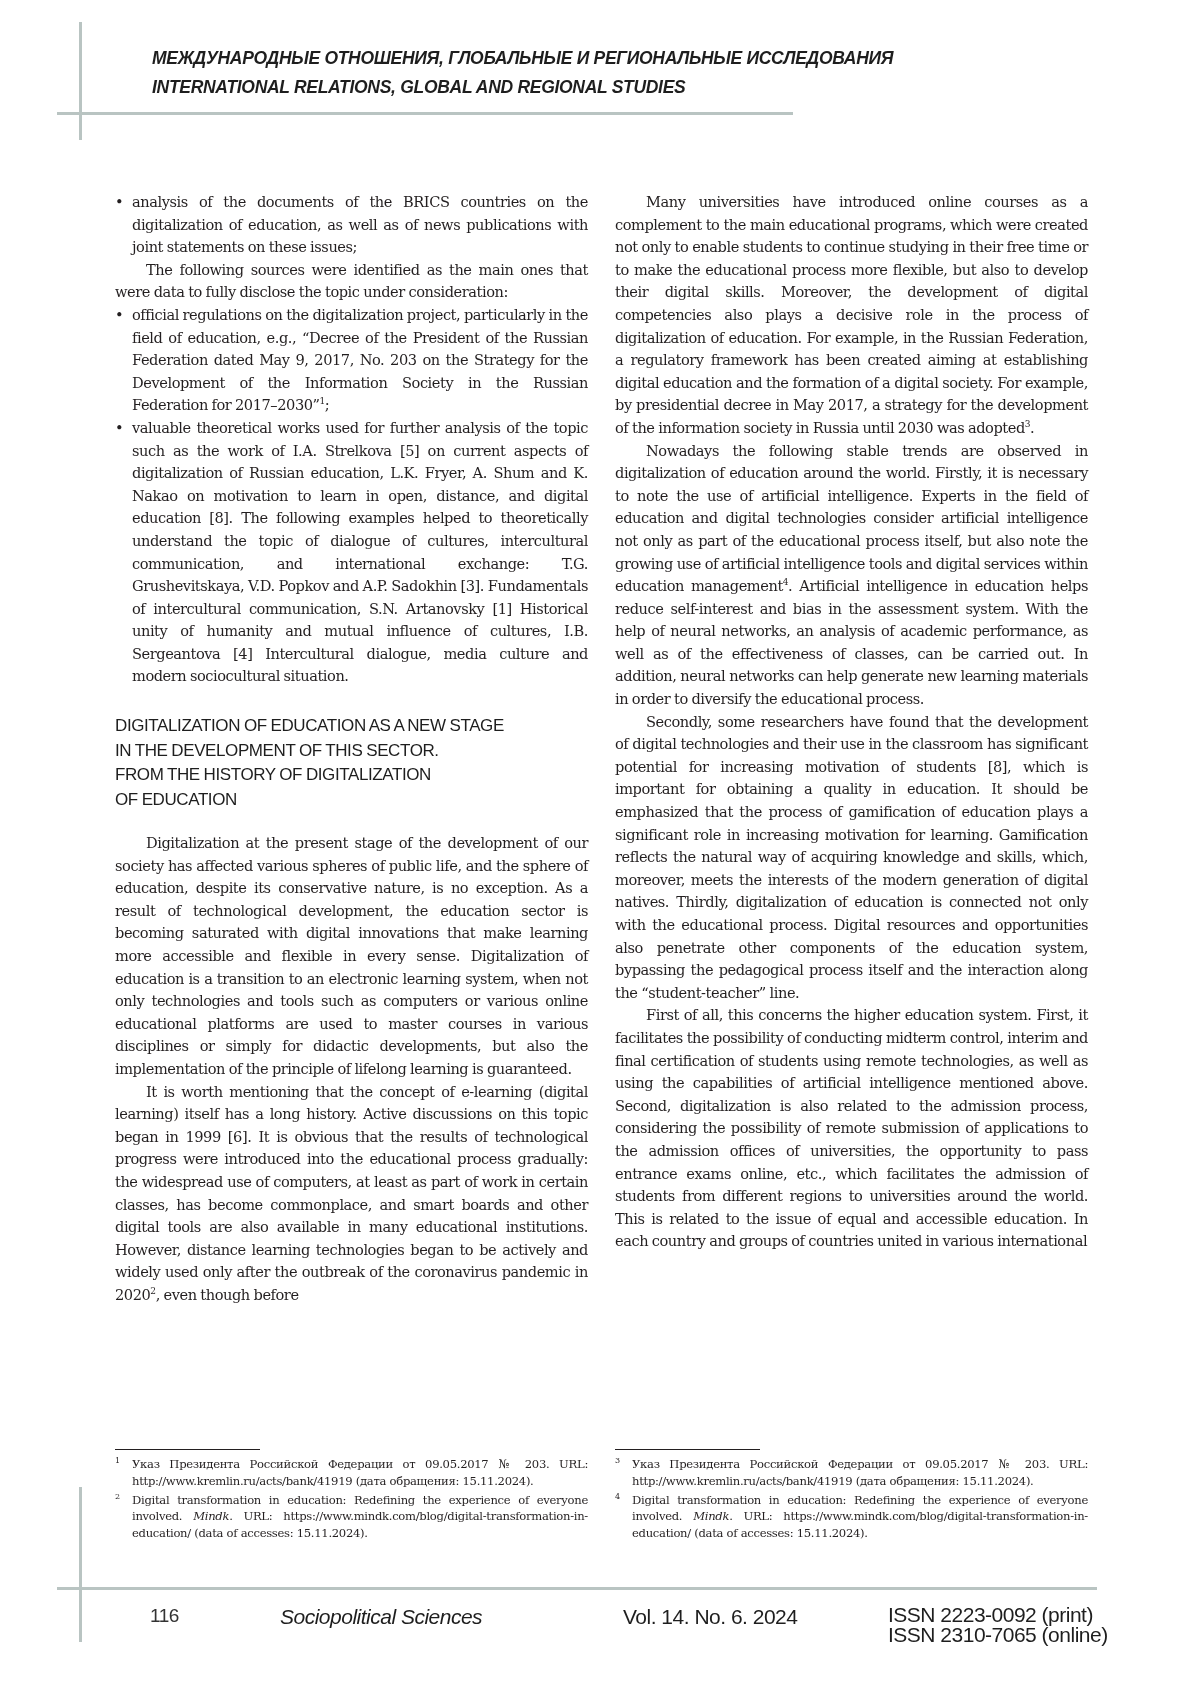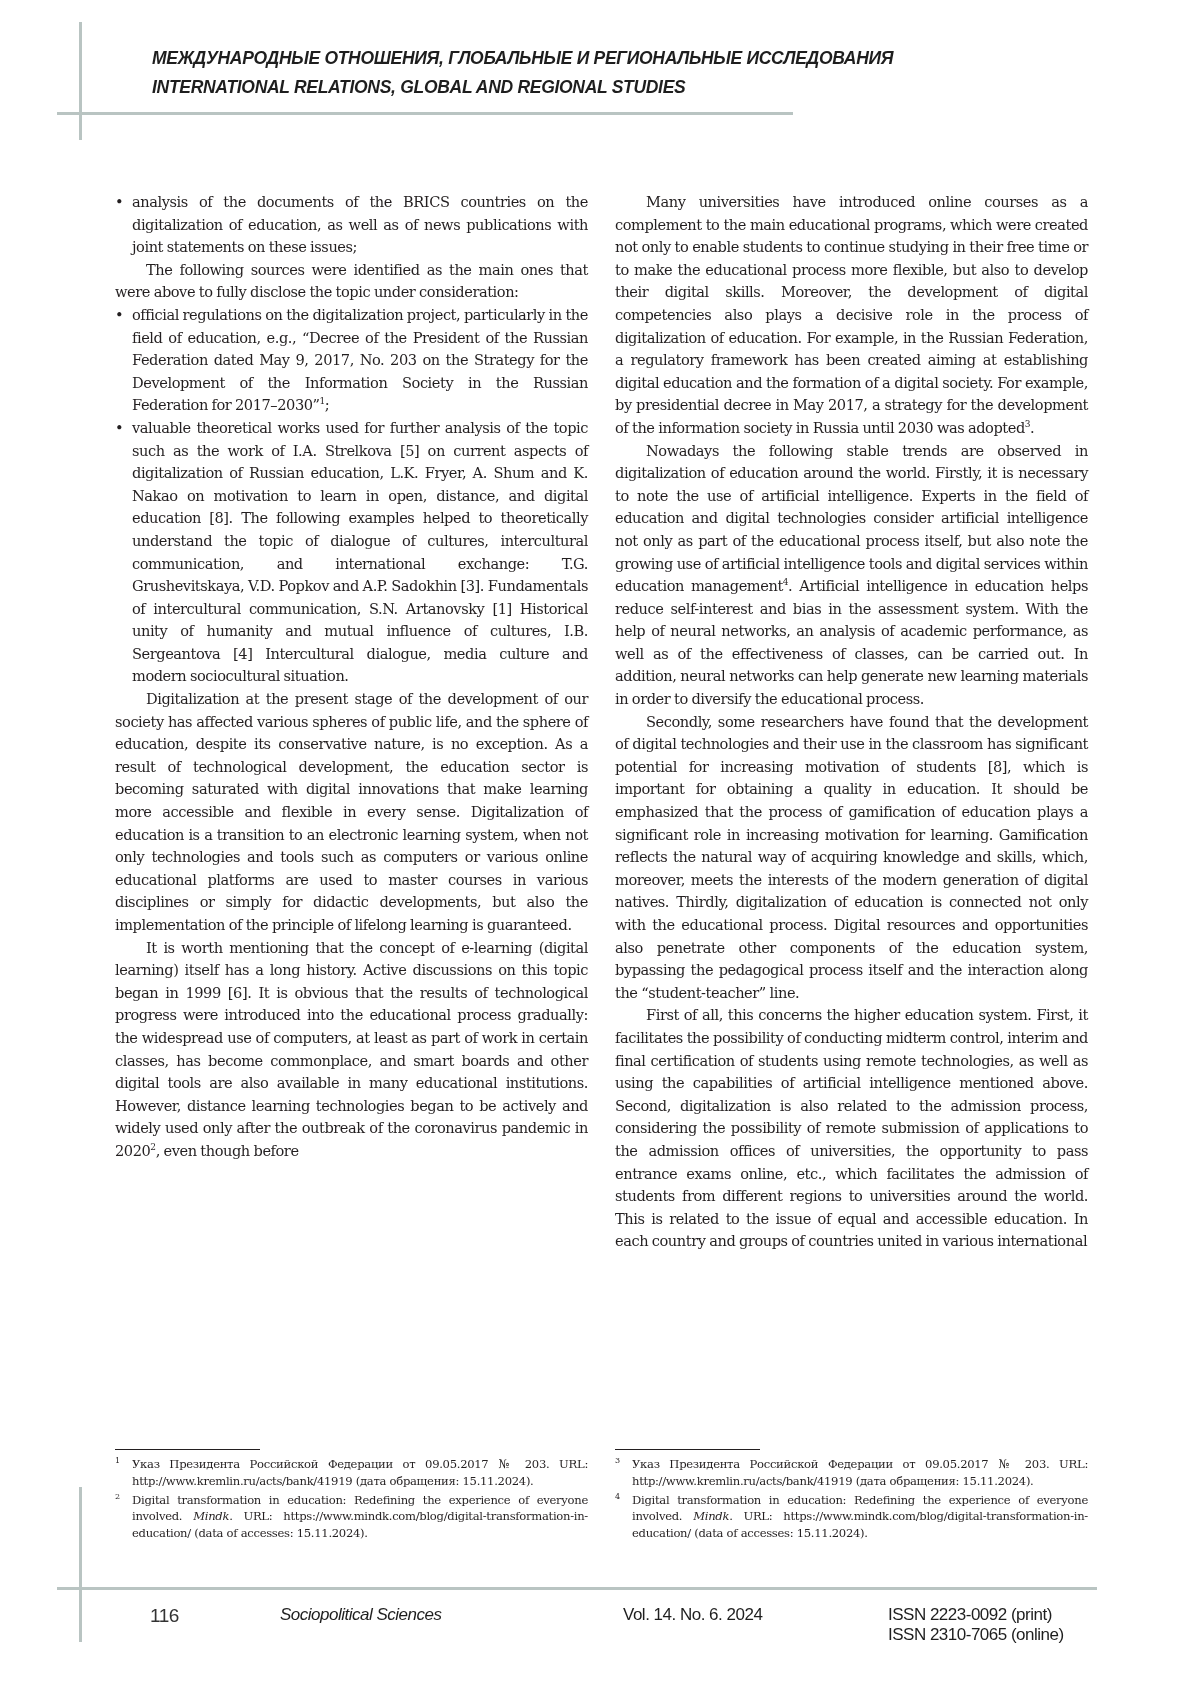--- a/index.html
+++ b/index.html
@@ -16,21 +16,21 @@
   ul.bul li{position:relative;padding-left:17px;}
   ul.bul li::before{content:"\2022";position:absolute;left:0;top:0;}
   sup{font-size:9px;line-height:0;vertical-align:super;}
   .section-heading{font-family:"Liberation Sans",sans-serif;font-size:17px;line-height:24.5px;text-align:left;letter-spacing:-0.4px;margin:26px 0 20px 0 !important;color:#1e1e1e;}
   .footnotes{position:absolute;top:1449px;width:473px;font-family:"DejaVu Serif",serif;font-size:11.6px;line-height:16.8px;letter-spacing:-0.3px;text-align:justify;}
   .footnotes.left{left:115px;}
   .footnotes.right{left:615px;}
   .fn-rule{width:145px;height:1px;background:#231f20;margin-bottom:6px;}
   .fn{position:relative;padding-left:17px;margin-bottom:2px;}
   .fn-num{position:absolute;left:0;top:-3px;font-size:8px;}
-  .footer{position:absolute;top:1605px;font-family:"Liberation Sans",sans-serif;font-size:17px;color:#1e1e1e;letter-spacing:-0.5px;}
+  .footer{position:absolute;top:1605px;font-family:"Liberation Sans",sans-serif;font-size:21px;color:#1e1e1e;letter-spacing:-0.5px;}
   .page-num{left:115px;font-size:19px;font-weight:normal;color:#333;margin-left:35px;}
   .journal{left:280px;font-style:italic;}
   .volume{left:623px;}
   .issn{left:888px;line-height:20px;}
 </style>
 </head>
 <body>
 
 <div class="vline" style="left:79px;top:22px;height:118px;"></div>
 <div class="hline" style="left:57px;top:112px;width:736px;"></div>
@@ -39,25 +39,31 @@
 
 <div class="running-head">
   <div>МЕЖДУНАРОДНЫЕ ОТНОШЕНИЯ, ГЛОБАЛЬНЫЕ И РЕГИОНАЛЬНЫЕ ИССЛЕДОВАНИЯ</div>
   <div>INTERNATIONAL RELATIONS, GLOBAL AND REGIONAL STUDIES</div>
 </div>
 
 <div class="col left">
   <ul class="bul">
     <li>analysis of the documents of the BRICS countries on the digitalization of education, as well as of news publications with joint statements on these issues;</li>
   </ul>
-  <p class="indent">The following sources were identified as the main ones that were above to fully disclose the topic under consideration:</p>
+  <p class="indent">The following sources were identified as the main ones that were data to fully disclose the topic under consideration:</p>
   <ul class="bul">
     <li><span>official regulations on the digitalization project, particularly in the field of education, e.g., “Decree of the President of the Russian Federation dated May 9, 2017, No. 203 on the Strategy for the Development of the Information Society in the Russian Federation for 2017–2030”</span><sup>1</sup><span>;</span></li>
     <li>valuable theoretical works used for further analysis of the topic such as the work of I.A. Strelkova [5] on current aspects of digitalization of Russian education, L.K. Fryer, A. Shum and K. Nakao on motivation to learn in open, distance, and digital education [8]. The following examples helped to theoretically understand the topic of dialogue of cultures, intercultural communication, and international exchange: T.G. Grushevitskaya, V.D. Popkov and A.P. Sadokhin [3]. Fundamentals of intercultural communication, S.N. Artanovsky [1] Historical unity of humanity and mutual influence of cultures, I.B. Sergeantova [4] Intercultural dialogue, media culture and modern sociocultural situation.</li>
   </ul>
+  <p class="section-heading">
+    <span>DIGITALIZATION OF EDUCATION AS A NEW STAGE</span><br>
+    <span>IN THE DEVELOPMENT OF THIS SECTOR.</span><br>
+    <span>FROM THE HISTORY OF DIGITALIZATION</span><br>
+    <span>OF EDUCATION</span>
+  </p>
   <p class="indent">Digitalization at the present stage of the development of our society has affected various spheres of public life, and the sphere of education, despite its conservative nature, is no exception. As a result of technological development, the education sector is becoming saturated with digital innovations that make learning more accessible and flexible in every sense. Digitalization of education is a transition to an electronic learning system, when not only technologies and tools such as computers or various online educational platforms are used to master courses in various disciplines or simply for didactic developments, but also the implementation of the principle of lifelong learning is guaranteed.</p>
   <p class="indent"><span>It is worth mentioning that the concept of e-learning (digital learning) itself has a long history. Active discussions on this topic began in 1999 [6]. It is obvious that the results of technological progress were introduced into the educational process gradually: the widespread use of computers, at least as part of work in certain classes, has become commonplace, and smart boards and other digital tools are also available in many educational institutions. However, distance learning technologies began to be actively and widely used only after the outbreak of the coronavirus pandemic in 2020</span><sup>2</sup><span>, even though before</span></p>
 </div>
 
 <div class="col right">
   <p class="indent"><span>Many universities have introduced online courses as a complement to the main educational programs, which were created not only to enable students to continue studying in their free time or to make the educational process more flexible, but also to develop their digital skills. Moreover, the development of digital competencies also plays a decisive role in the process of digitalization of education. For example, in the Russian Federation, a regulatory framework has been created aiming at establishing digital education and the formation of a digital society. For example, by presidential decree in May 2017, a strategy for the development of the information society in Russia until 2030 was adopted</span><sup>3</sup><span>.</span></p>
   <p class="indent"><span>Nowadays the following stable trends are observed in digitalization of education around the world. Firstly, it is necessary to note the use of artificial intelligence. Experts in the field of education and digital technologies consider artificial intelligence not only as part of the educational process itself, but also note the growing use of artificial intelligence tools and digital services within education management</span><sup>4</sup><span>. Artificial intelligence in education helps reduce self-interest and bias in the assessment system. With the help of neural networks, an analysis of academic performance, as well as of the effectiveness of classes, can be carried out. In addition, neural networks can help generate new learning materials in order to diversify the educational process.</span></p>
   <p class="indent">Secondly, some researchers have found that the development of digital technologies and their use in the classroom has significant potential for increasing motivation of students [8], which is important for obtaining a quality in education. It should be emphasized that the process of gamification of education plays a significant role in increasing motivation for learning. Gamification reflects the natural way of acquiring knowledge and skills, which, moreover, meets the interests of the modern generation of digital natives. Thirdly, digitalization of education is connected not only with the educational process. Digital resources and opportunities also penetrate other components of the education system, bypassing the pedagogical process itself and the interaction along the “student-teacher” line.</p>
   <p class="indent">First of all, this concerns the higher education system. First, it facilitates the possibility of conducting midterm control, interim and final certification of students using remote technologies, as well as using the capabilities of artificial intelligence mentioned above. Second, digitalization is also related to the admission process, considering the possibility of remote submission of applications to the admission offices of universities, the opportunity to pass entrance exams online, etc., which facilitates the admission of students from different regions to universities around the world. This is related to the issue of equal and accessible education. In each country and groups of countries united in various international</p>
 </div>

